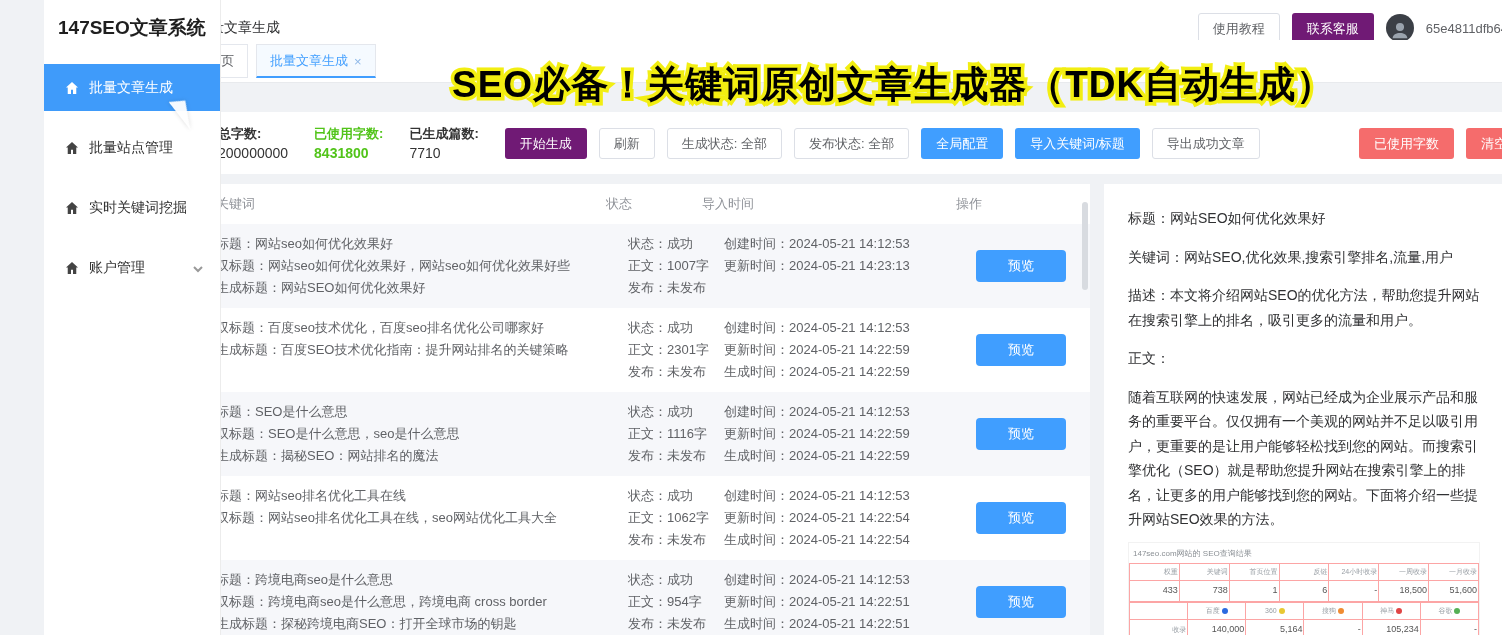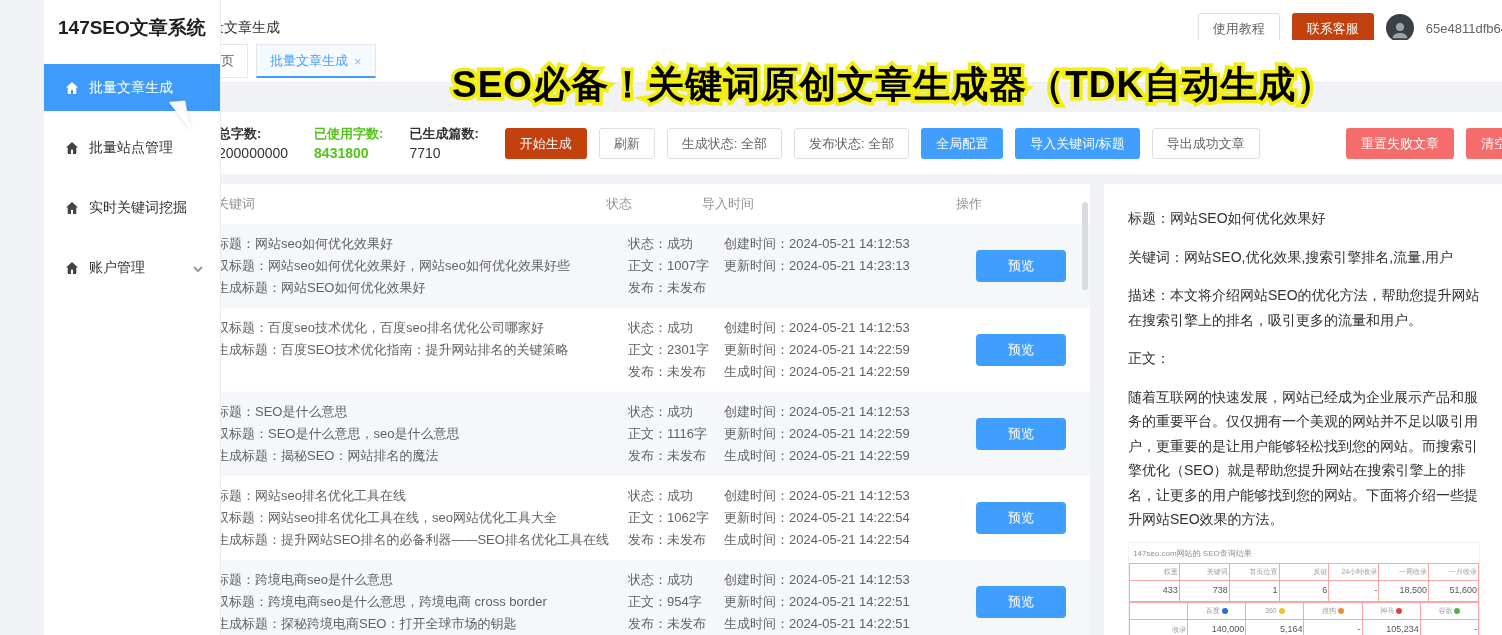--- a/index.html
+++ b/index.html
@@ -22,21 +22,21 @@
   .menu-item .chev{margin-left:auto;margin-right:16px;width:12px;height:12px;}
   .menu-item .chev svg{width:12px;height:12px;stroke:#999;fill:none;stroke-width:2;}
   
   .topbar{position:absolute;left:176px;top:0;right:0;height:56px;background:#fff;
     border-bottom:1px solid #f0f0f0;display:flex;align-items:center;}
   .breadcrumb{font-size:14px;color:#303133;padding-left:20px;}
   .topbar-right{margin-left:auto;display:flex;align-items:center;gap:12px;padding-right:0;white-space:nowrap;}
   .btn{display:inline-block;border-radius:3px;font-size:13px;line-height:1;padding:8px 14px;
     cursor:pointer;border:1px solid transparent;white-space:nowrap;user-select:none;}
   .btn-plain{background:#fff;border-color:#dcdfe6;color:#606266;}
-  .btn-green{background:#c2410c;color:#fff;}
+  .btn-green{background:#701a75;color:#fff;}
   .btn-blue{background:#409eff;color:#fff;}
   .btn-red{background:#f56c6c;color:#fff;}
   .avatar{width:28px;height:28px;border-radius:50%;background:#3b3f46;overflow:hidden;
     display:flex;align-items:flex-end;justify-content:center;flex:0 0 28px;}
   .avatar svg{width:22px;height:22px;fill:#9aa3ad;}
   .user-id{font-size:13px;color:#606266;margin-right:-24px;}
   
   .tabbar{position:absolute;left:176px;top:40px;right:0;height:42px;background:#fff;
     border-bottom:1px solid #e8eaed;display:flex;align-items:center;gap:8px;padding-left:18px;}
   .tab{border:1px solid #e4e7ed;font-size:13px;color:#606266;padding:7px 13px;background:#fff;
@@ -168,21 +168,21 @@
       <div class="s-label">已生成篇数:</div>
       <div class="s-value">7710</div>
     </div>
     <span class="btn btn-green">开始生成</span>
     <span class="btn btn-plain">刷新</span>
     <span class="btn btn-plain">生成状态: 全部</span>
     <span class="btn btn-plain">发布状态: 全部</span>
     <span class="btn btn-blue">全局配置</span>
     <span class="btn btn-blue">导入关键词/标题</span>
     <span class="btn btn-plain">导出成功文章</span>
-    <span class="btn btn-red push-right">重置失败文章</span>
+    <span class="btn btn-red push-right">已使用字数</span>
     <span class="btn btn-red btn-clear">清空文章</span>
   </div>
 
   <div class="main-row">
 
     <div class="table-card">
       <div class="thead">
         <div class="col-kw">关键词</div>
         <div class="col-status">状态</div>
         <div class="col-time">导入时间</div>
@@ -248,21 +248,20 @@
           </div>
           <div class="col-action">
               <button class="btn-preview">预览</button>
             </div>
         </div>
 
         <div class="trow">
           <div class="col-kw">
             <div class="kw-line"><span>标题：</span><span>网站seo排名优化工具在线</span></div>
             <div class="kw-line"><span>双标题：</span><span>网站seo排名优化工具在线，seo网站优化工具大全</span></div>
-            <div class="kw-line"><span>生成标题：</span><span>提升网站SEO排名的必备利器——SEO排名优化工具在线</span></div>
           </div>
           <div class="col-status">
             <div><span>状态：</span><span>成功</span></div>
             <div><span>正文：</span><span>1062字</span></div>
             <div><span>发布：</span><span>未发布</span></div>
           </div>
           <div class="col-time">
             <div><span>创建时间：</span><span>2024-05-21 14:12:53</span></div>
             <div><span>更新时间：</span><span>2024-05-21 14:22:54</span></div>
             <div><span>生成时间：</span><span>2024-05-21 14:22:54</span></div>

